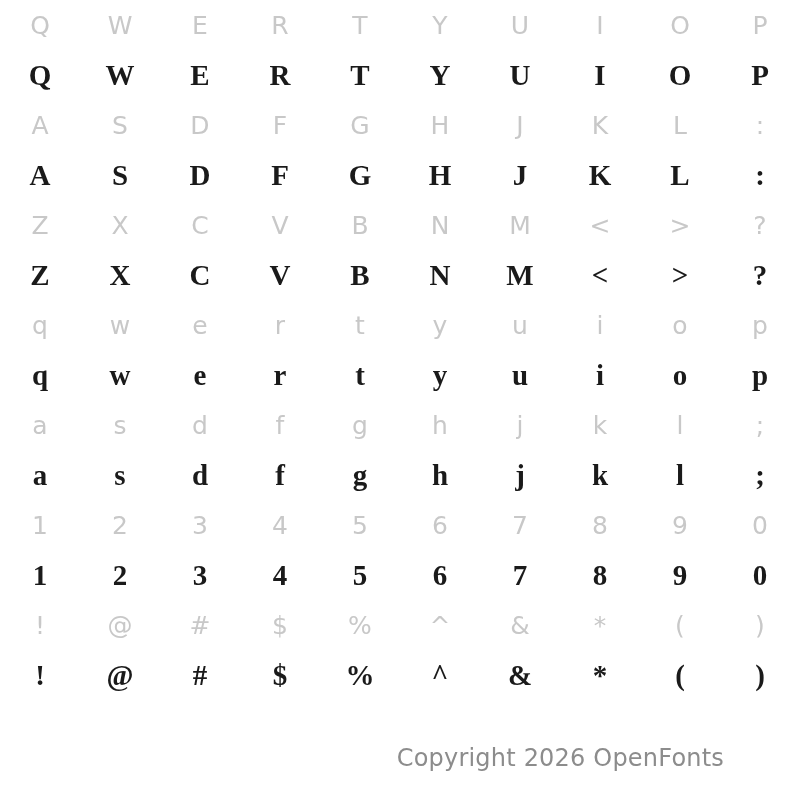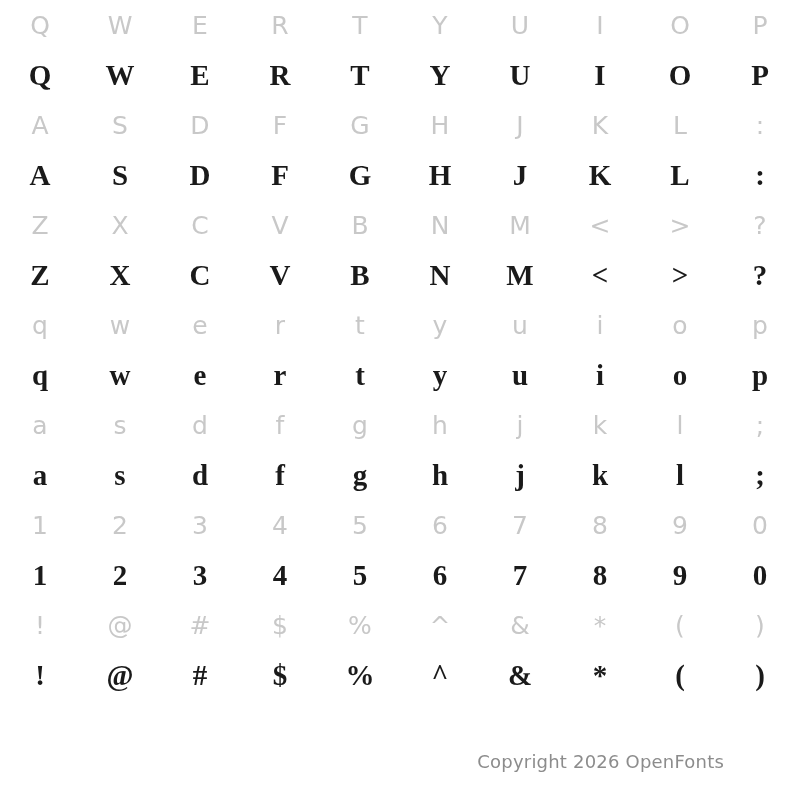--- a/index.html
+++ b/index.html
@@ -53,21 +53,21 @@
   }
   .footer {
     position: absolute;
     left: 0;
     right: 0;
     bottom: 28px;
     text-align: right;
     padding-right: 76px;
     color: #8c8c8c;
     font-family: "DejaVu Sans", sans-serif;
-    font-size: 18px;
+    font-size: 24px;
     letter-spacing: 0.2px;
   }
 </style>
 </head>
 <body>
 
 <div class="sheet">
   <div class="grid">
       <div class="row row-sample">
         <div class="cell">Q</div>

